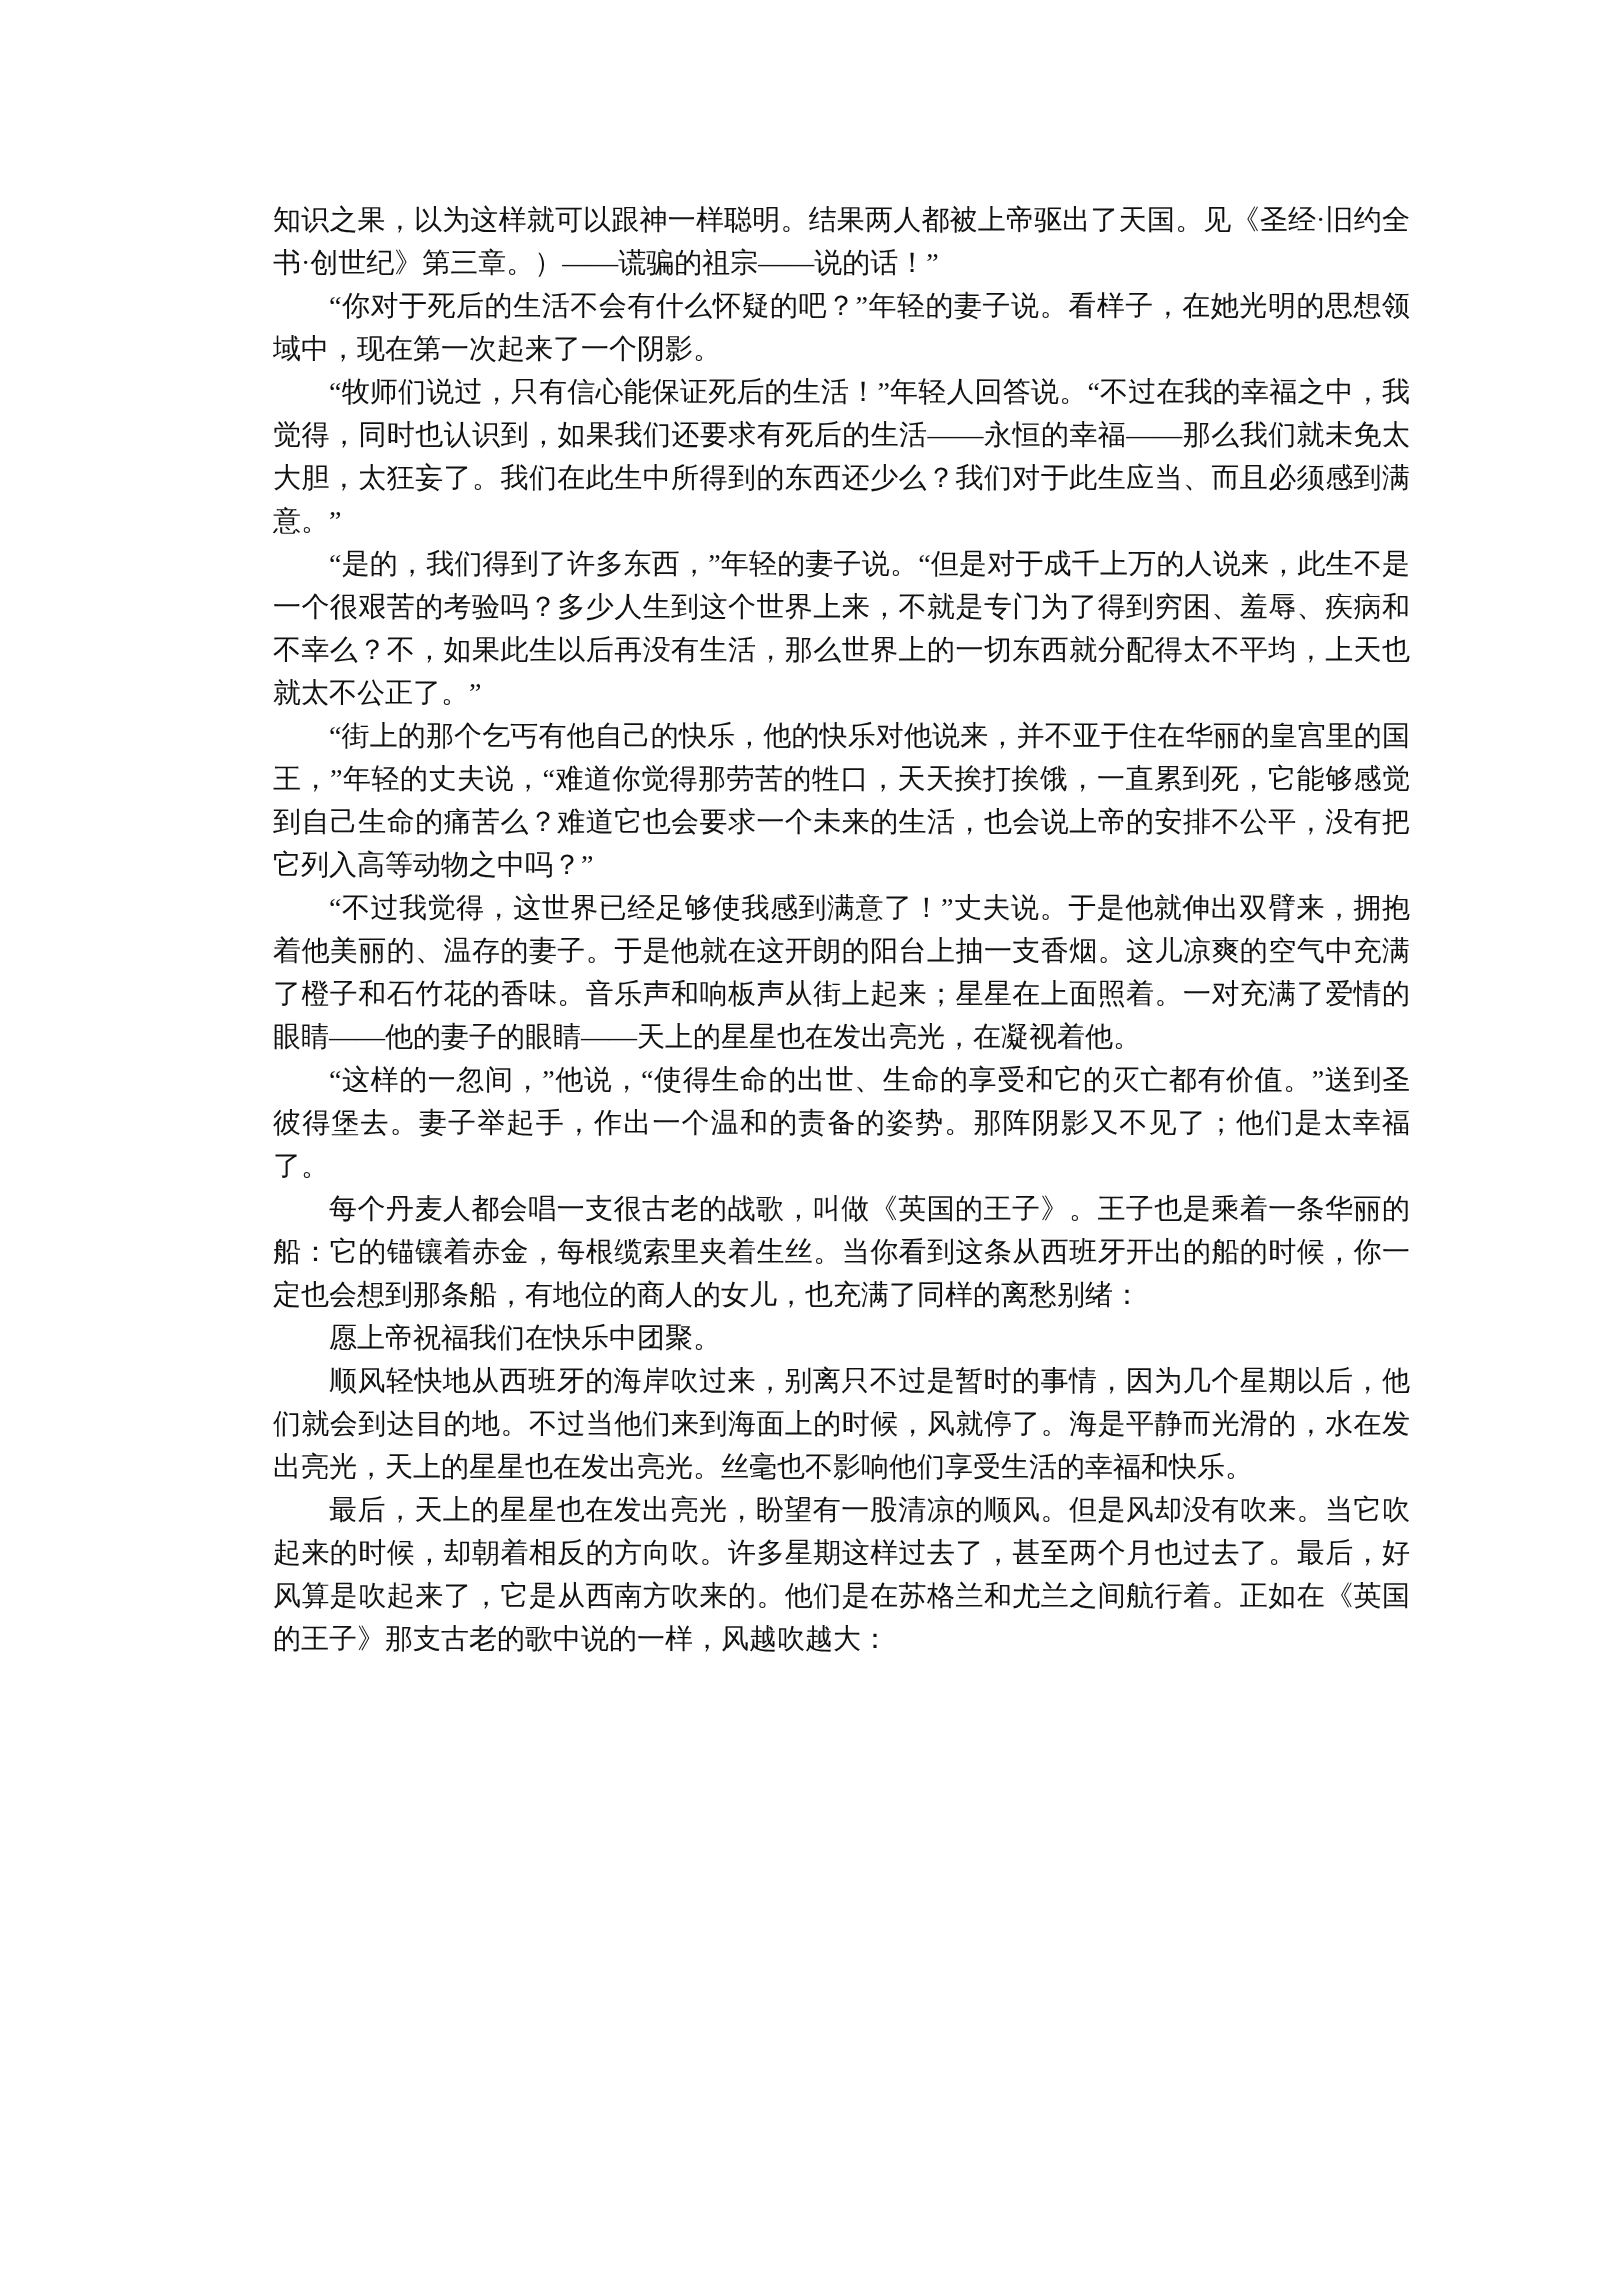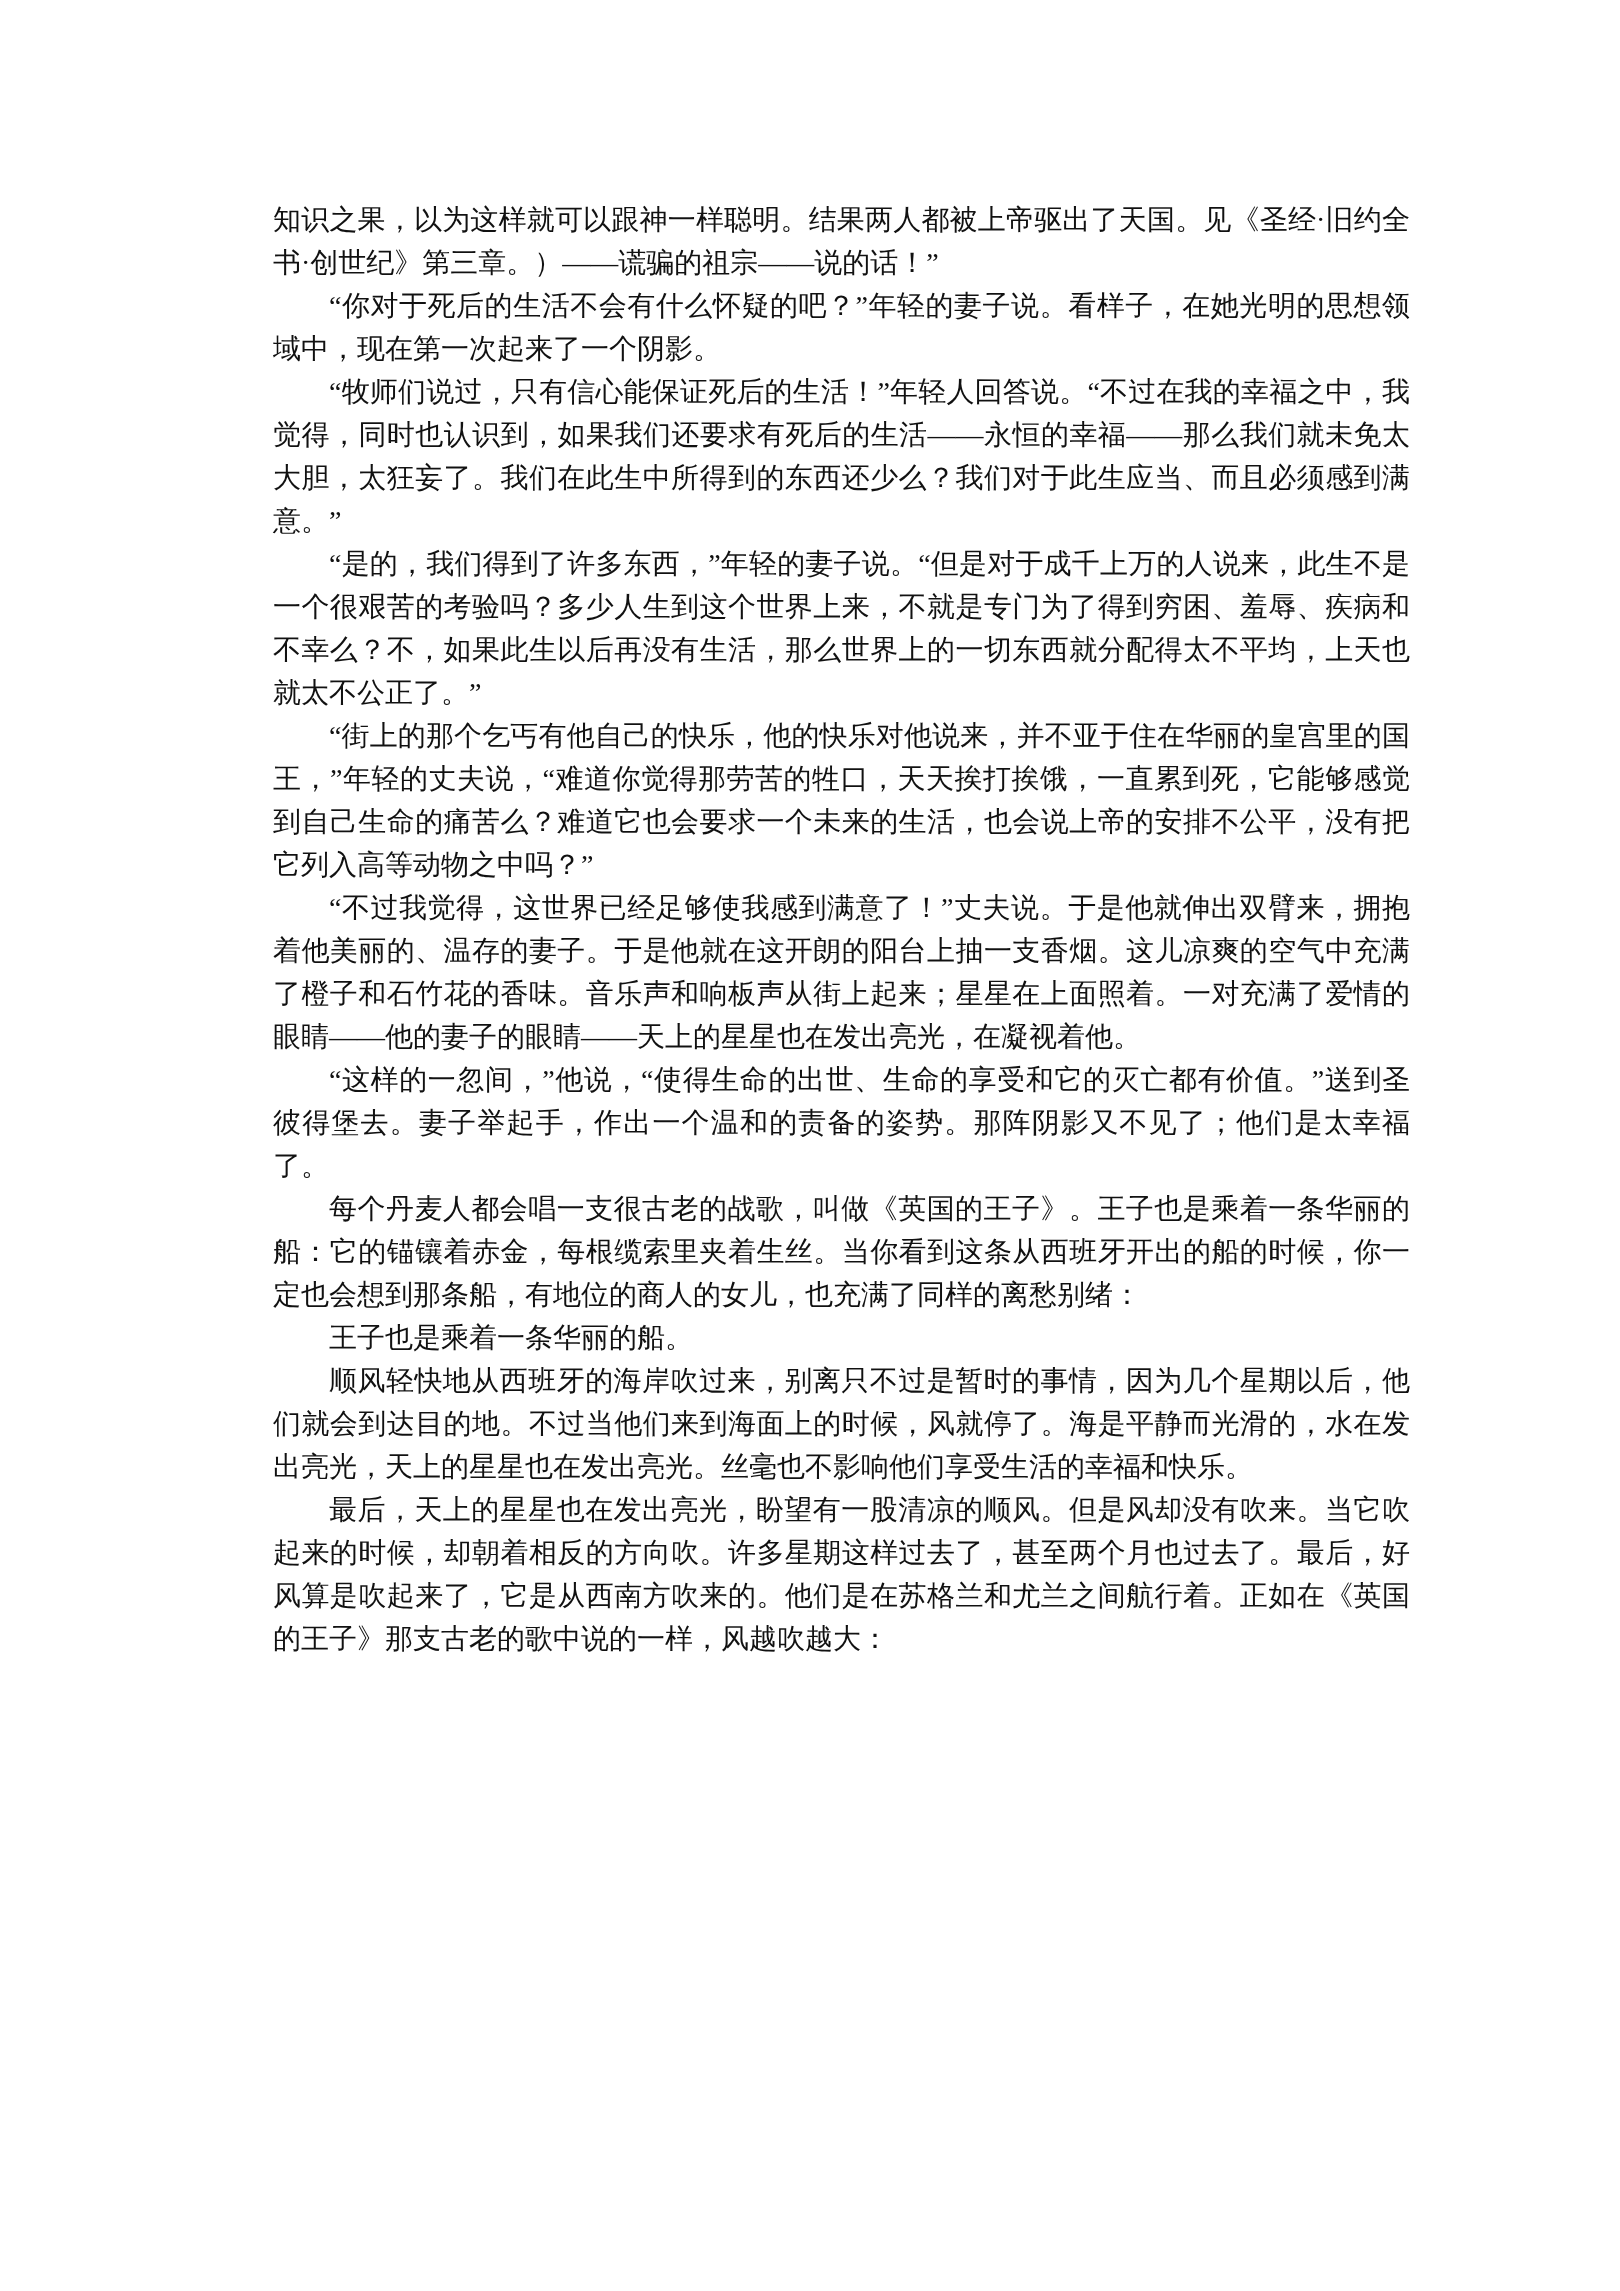--- a/index.html
+++ b/index.html
@@ -32,18 +32,18 @@
 <div class="page">
   <div class="text-block">
     <p class="para">知识之果，以为这样就可以跟神一样聪明。结果两人都被上帝驱出了天国。见《圣经·旧约全书·创世纪》第三章。）——谎骗的祖宗——说的话！”</p>
     <p class="para ind">“你对于死后的生活不会有什么怀疑的吧？”年轻的妻子说。看样子，在她光明的思想领域中，现在第一次起来了一个阴影。</p>
     <p class="para ind">“牧师们说过，只有信心能保证死后的生活！”年轻人回答说。“不过在我的幸福之中，我觉得，同时也认识到，如果我们还要求有死后的生活——永恒的幸福——那么我们就未免太大胆，太狂妄了。我们在此生中所得到的东西还少么？我们对于此生应当、而且必须感到满意。”</p>
     <p class="para ind">“是的，我们得到了许多东西，”年轻的妻子说。“但是对于成千上万的人说来，此生不是一个很艰苦的考验吗？多少人生到这个世界上来，不就是专门为了得到穷困、羞辱、疾病和不幸么？不，如果此生以后再没有生活，那么世界上的一切东西就分配得太不平均，上天也就太不公正了。”</p>
     <p class="para ind">“街上的那个乞丐有他自己的快乐，他的快乐对他说来，并不亚于住在华丽的皇宫里的国王，”年轻的丈夫说，“难道你觉得那劳苦的牲口，天天挨打挨饿，一直累到死，它能够感觉到自己生命的痛苦么？难道它也会要求一个未来的生活，也会说上帝的安排不公平，没有把它列入高等动物之中吗？”</p>
     <p class="para ind">“不过我觉得，这世界已经足够使我感到满意了！”丈夫说。于是他就伸出双臂来，拥抱着他美丽的、温存的妻子。于是他就在这开朗的阳台上抽一支香烟。这儿凉爽的空气中充满了橙子和石竹花的香味。音乐声和响板声从街上起来；星星在上面照着。一对充满了爱情的眼睛——他的妻子的眼睛——天上的星星也在发出亮光，在凝视着他。</p>
     <p class="para ind">“这样的一忽间，”他说，“使得生命的出世、生命的享受和它的灭亡都有价值。”送到圣彼得堡去。妻子举起手，作出一个温和的责备的姿势。那阵阴影又不见了；他们是太幸福了。</p>
     <p class="para ind">每个丹麦人都会唱一支很古老的战歌，叫做《英国的王子》。王子也是乘着一条华丽的船：它的锚镶着赤金，每根缆索里夹着生丝。当你看到这条从西班牙开出的船的时候，你一定也会想到那条船，有地位的商人的女儿，也充满了同样的离愁别绪：</p>
-    <p class="para ind">王子也是乘着一条华丽的船。</p>
+    <p class="para ind">愿上帝祝福我们在快乐中团聚。</p>
     <p class="para ind">顺风轻快地从西班牙的海岸吹过来，别离只不过是暂时的事情，因为几个星期以后，他们就会到达目的地。不过当他们来到海面上的时候，风就停了。海是平静而光滑的，水在发出亮光，天上的星星也在发出亮光。丝毫也不影响他们享受生活的幸福和快乐。</p>
     <p class="para ind">最后，天上的星星也在发出亮光，盼望有一股清凉的顺风。但是风却没有吹来。当它吹起来的时候，却朝着相反的方向吹。许多星期这样过去了，甚至两个月也过去了。最后，好风算是吹起来了，它是从西南方吹来的。他们是在苏格兰和尤兰之间航行着。正如在《英国的王子》那支古老的歌中说的一样，风越吹越大：</p>
   </div>
 </div>
 
 
 </body></html>

